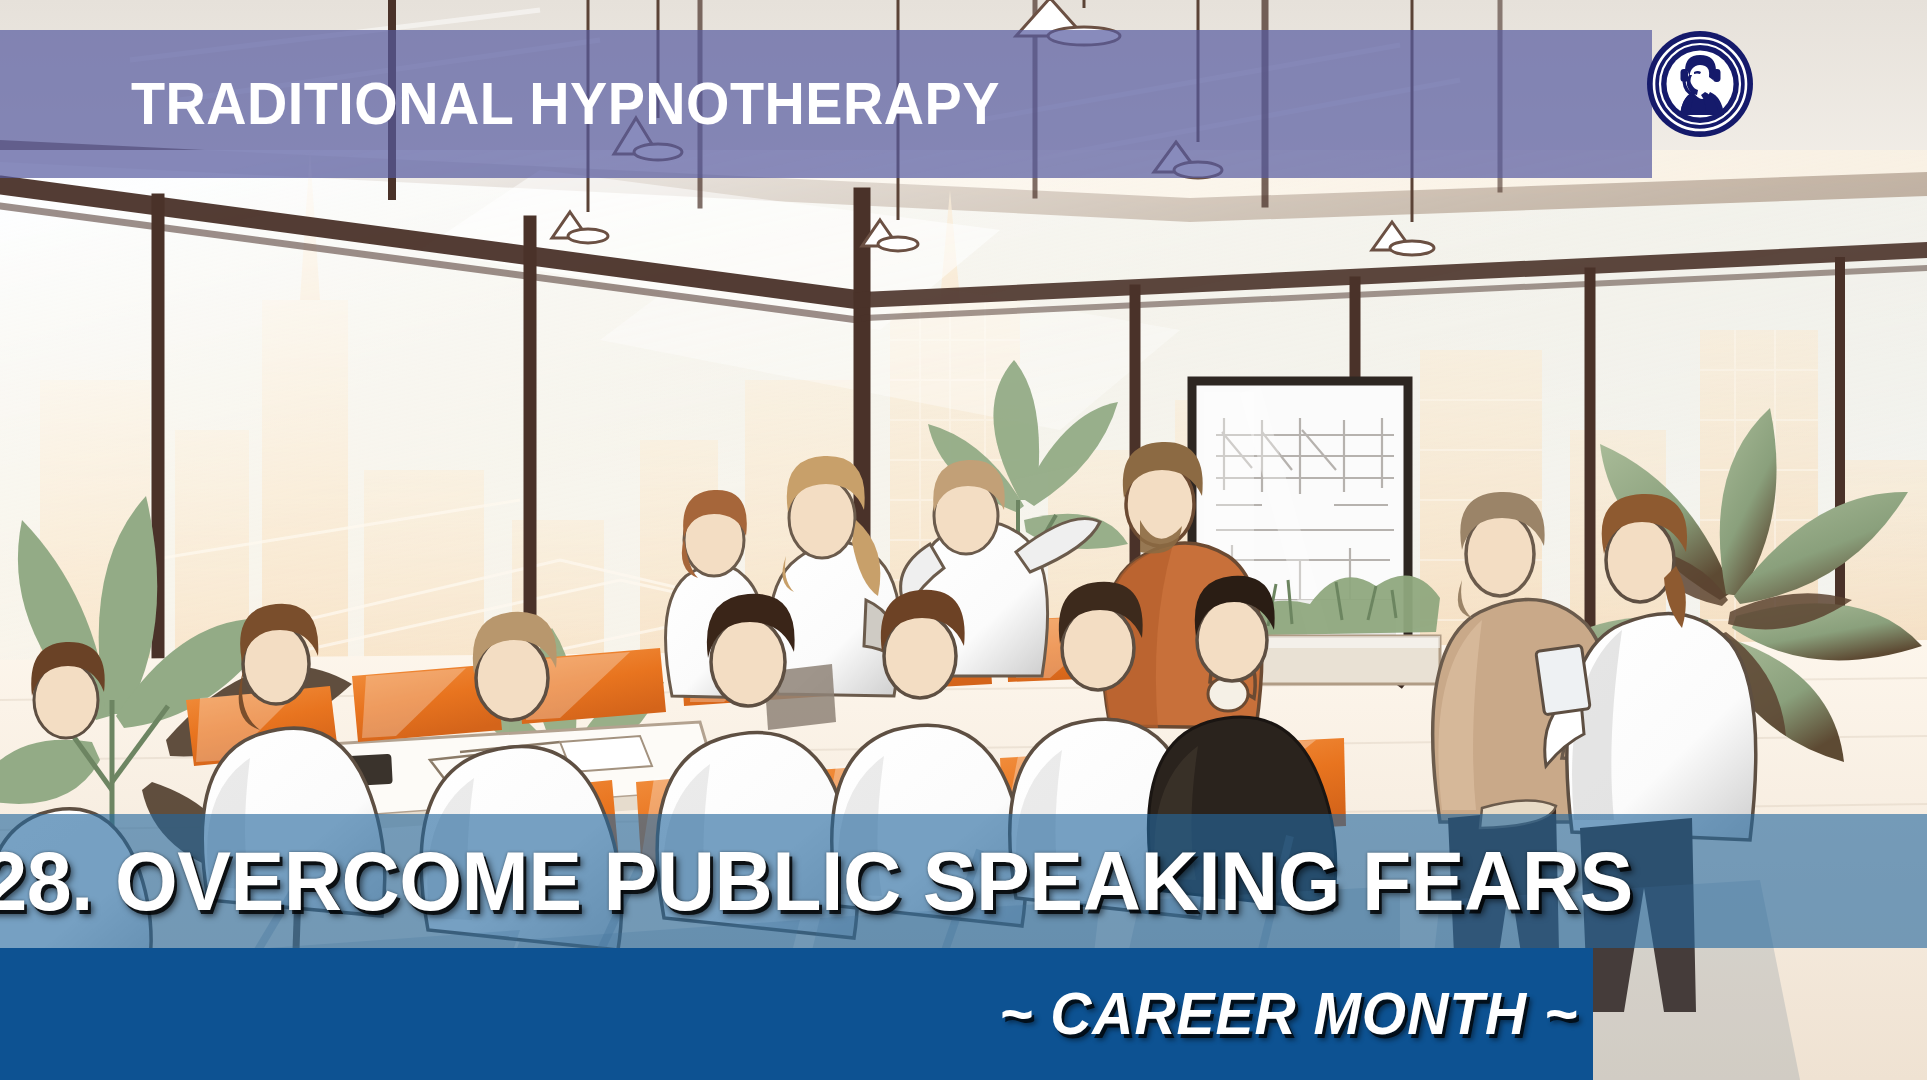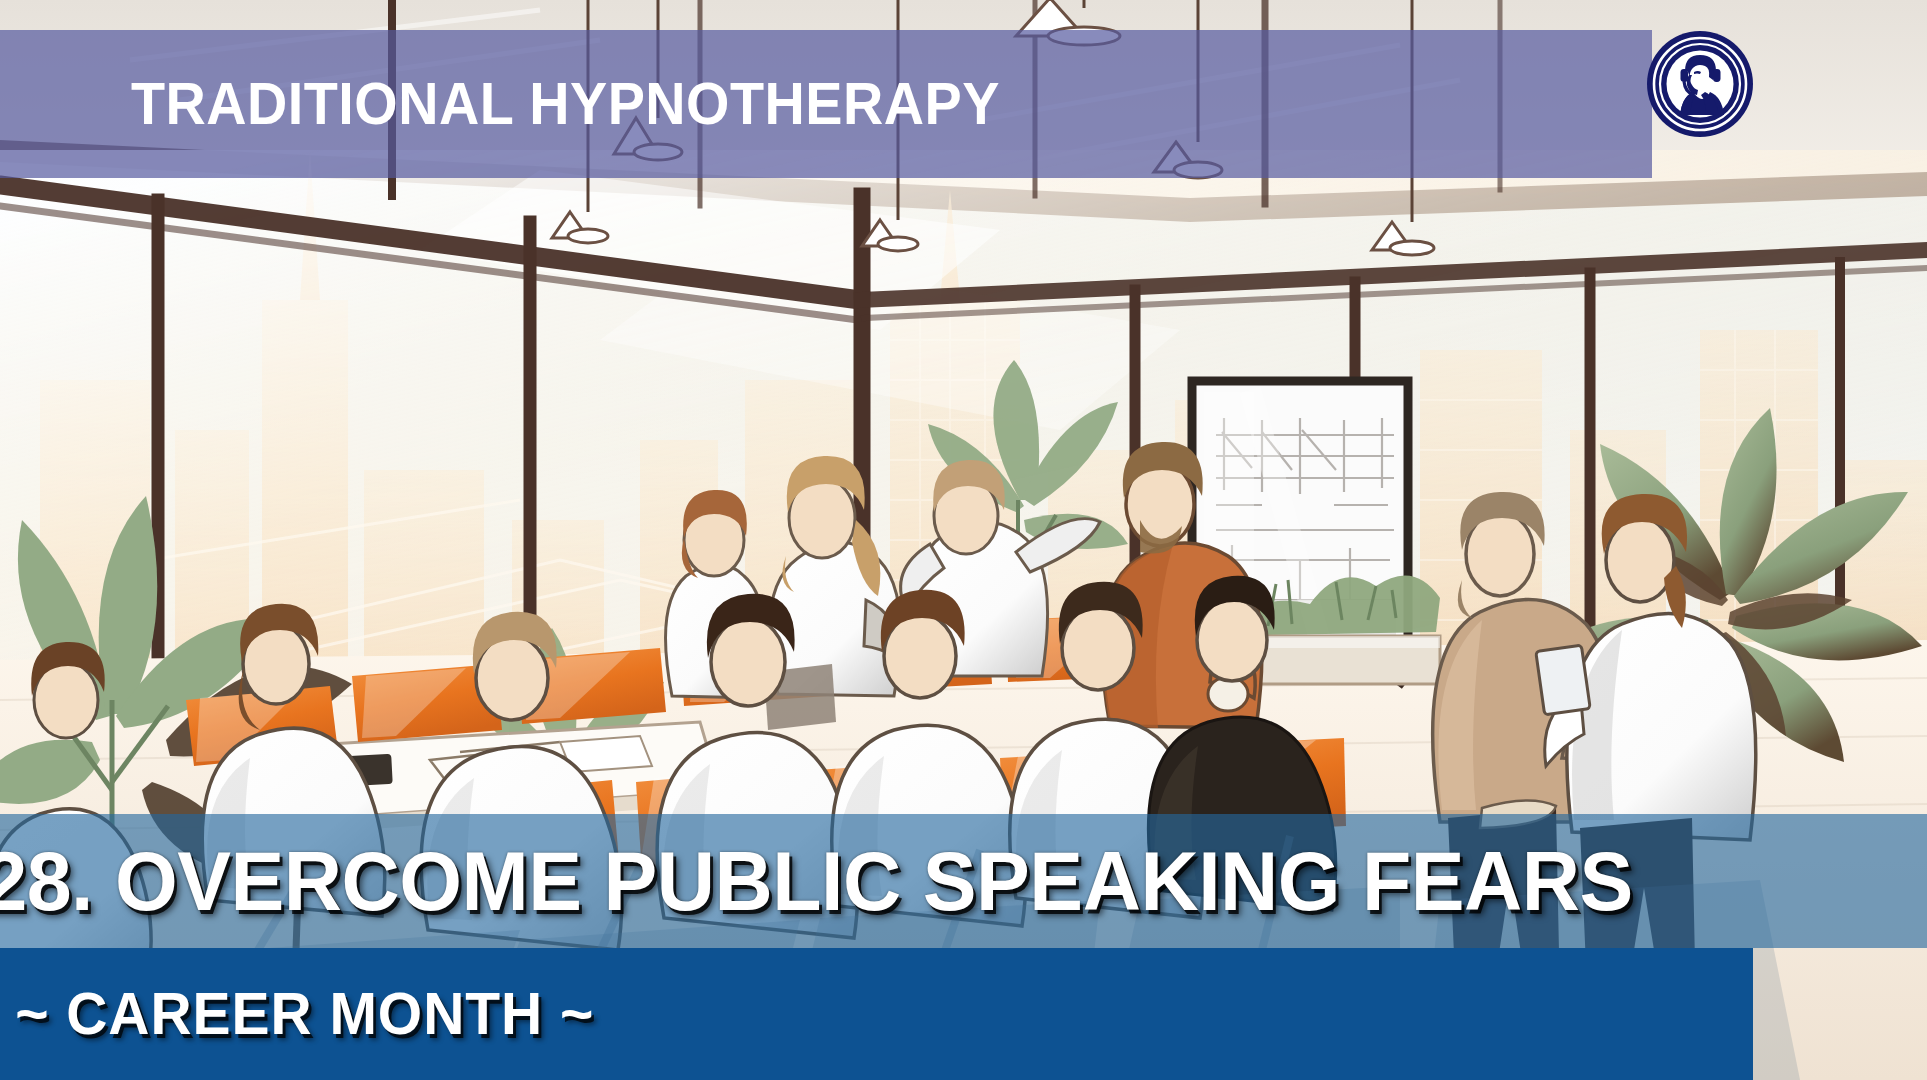--- a/index.html
+++ b/index.html
@@ -93,27 +93,28 @@
       3px 4px 0 rgba(0,0,0,0.80),
       5px 6px 7px rgba(0,0,0,0.55),
       0 0 3px rgba(0,0,0,0.45);
   }
 
   
   #subtitle-band {
     position: absolute;
     left: 0;
     top: 948px;
-    width: 1753px;
+    width: 1593px;
     height: 132px;
     background: #0d5292;
     z-index: 18;
     display: flex;
     align-items: center;
-    justify-content: flex-start;
+    justify-content: flex-end;
+    font-style: italic;
   }
   #subtitle {
     color: #ffffff;
     font-family: "Liberation Sans Narrow", "Liberation Sans", sans-serif;
     font-size: 60px;
     font-weight: 600;
     line-height: 1;
     white-space: nowrap;
     letter-spacing: 1px;
     transform: scaleX(0.95);

